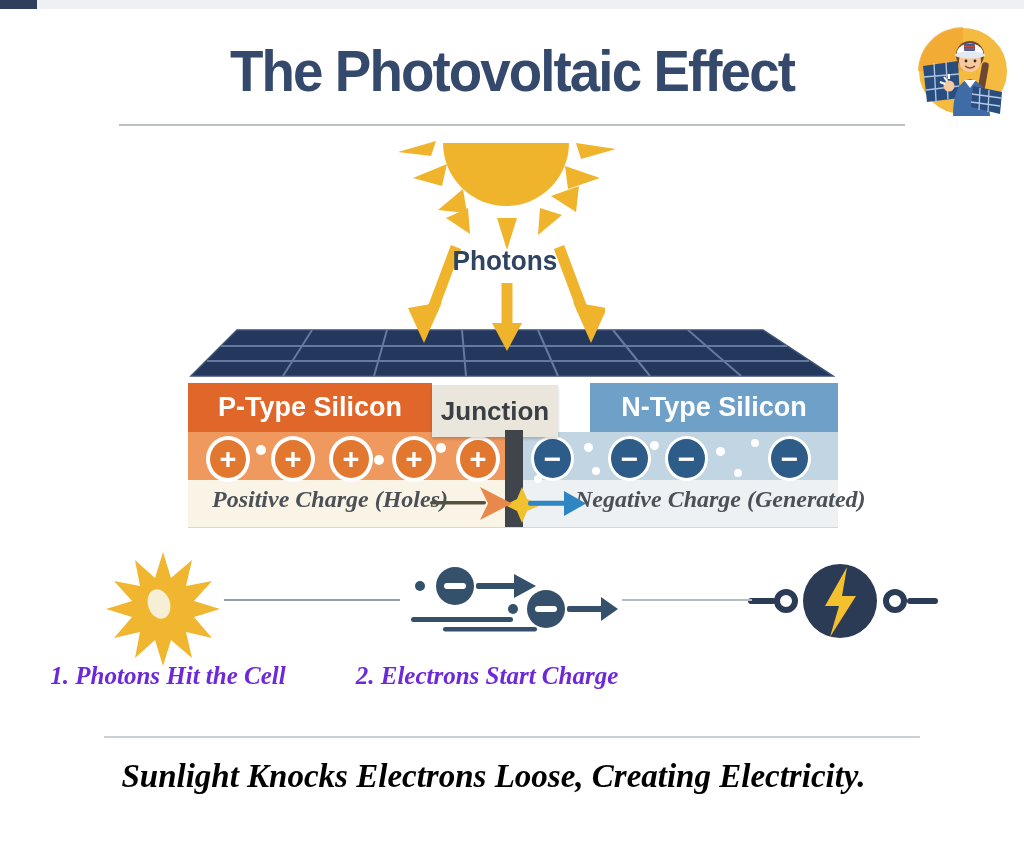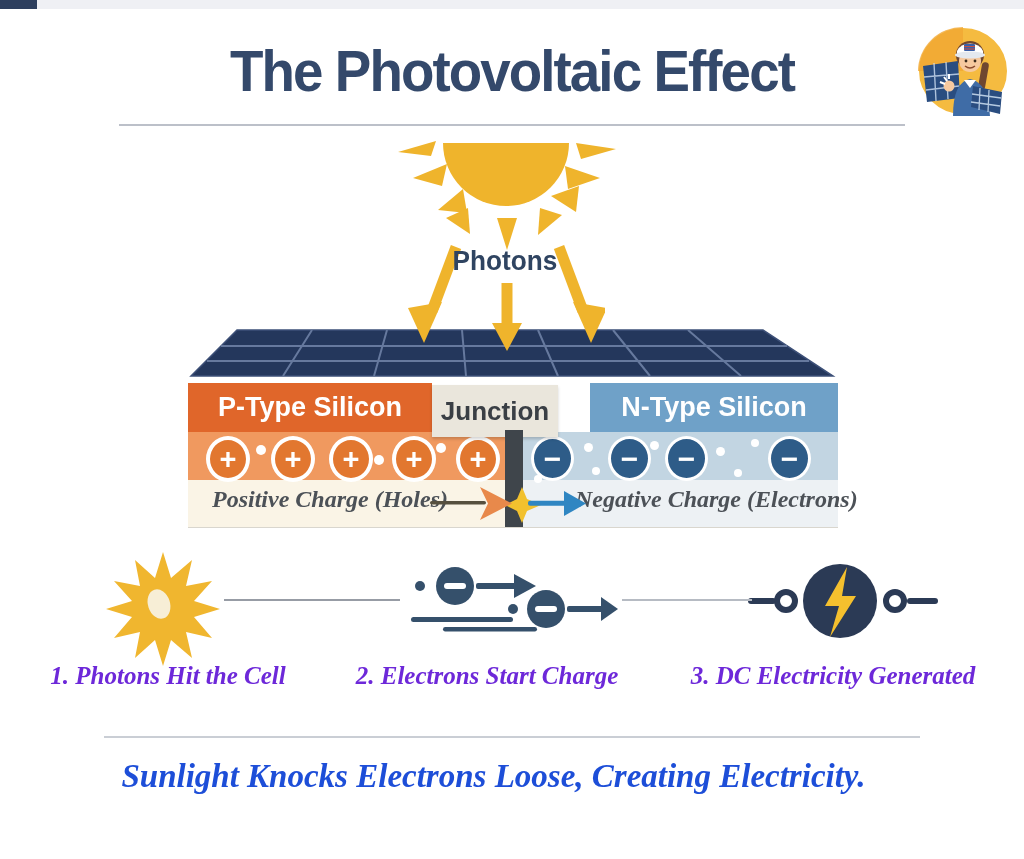--- a/index.html
+++ b/index.html
@@ -53,21 +53,21 @@
 
   
   .stepicon{position:absolute;}
   .connector{position:absolute;background:#979ca5;height:2px;z-index:1;}
   .step-label{position:absolute;transform:translateX(-50%);white-space:nowrap;
       font-family:"Liberation Serif",serif;font-style:italic;color:#6d28d9;font-size:25px;font-weight:bold;}
 
   .footer-divider{position:absolute;left:104px;top:736px;width:816px;height:2px;background:#caced5;}
   .summary{position:absolute;left:0;top:758px;width:987px;text-align:center;
       font-family:"Liberation Serif",serif;font-style:italic;font-weight:bold;
-      color:#1d4ed8;font-size:33px;}
+      color:#000000;font-size:33px;}
 </style>
 </head>
 <body>
 
 <div class="canvas">
 
   <div class="topstrip"></div>
   <div class="topchip"></div>
 
   <div class="title">The Photovoltaic Effect</div>
@@ -175,21 +175,21 @@
       </div>
     <div class="dot" style="left:396px;top:60px;width:9px;height:9px"></div>
     <div class="dot" style="left:404px;top:84px;width:8px;height:8px"></div>
     <div class="dot" style="left:462px;top:58px;width:9px;height:9px"></div>
     <div class="dot" style="left:528px;top:64px;width:9px;height:9px"></div>
     <div class="dot" style="left:546px;top:86px;width:8px;height:8px"></div>
     <div class="dot" style="left:563px;top:56px;width:8px;height:8px"></div>
     <div class="dot" style="left:346px;top:92px;width:8px;height:8px"></div>
 
     <div class="charge-caption" style="left:22px;width:240px">Positive Charge (Holes)</div>
-    <div class="charge-caption" style="left:387px;width:240px">Negative Charge (Electrons)</div>
+    <div class="charge-caption" style="left:387px;width:240px">Negative Charge (Generated)</div>
 
     <svg class="flowsvg" viewBox="0 0 160 47">
       <rect x="2" y="21" width="56" height="3.6" rx="1.8" fill="#56503f"></rect>
       <polygon points="52,7 84,23.5 52,40 60,23.5" fill="#e8894b"></polygon>
       <rect x="100" y="20.8" width="38" height="5" rx="2" fill="#2f86c2"></rect>
       <polygon points="136,11 136,36 158,23.5" fill="#2f86c2"></polygon>
     </svg>
   </div>
 
   <div class="connector" style="left:224px;top:599px;width:176px"></div>
@@ -225,21 +225,17 @@
   </svg>
 
   <div class="step-label" style="left:168px;top:662px">
     <span>1.</span>
     <span>Photons Hit the Cell</span>
   </div>
   <div class="step-label" style="left:487px;top:662px">
     <span>2.</span>
     <span>Electrons Start Charge</span>
   </div>
-  <div class="step-label" style="left:833px;top:662px">
-    <span>3.</span>
-    <span>DC Electricity Generated</span>
-  </div>
 
   <div class="footer-divider"></div>
   <div class="summary">Sunlight Knocks Electrons Loose, Creating Electricity.</div>
 
 </div>
 
 </body></html>

